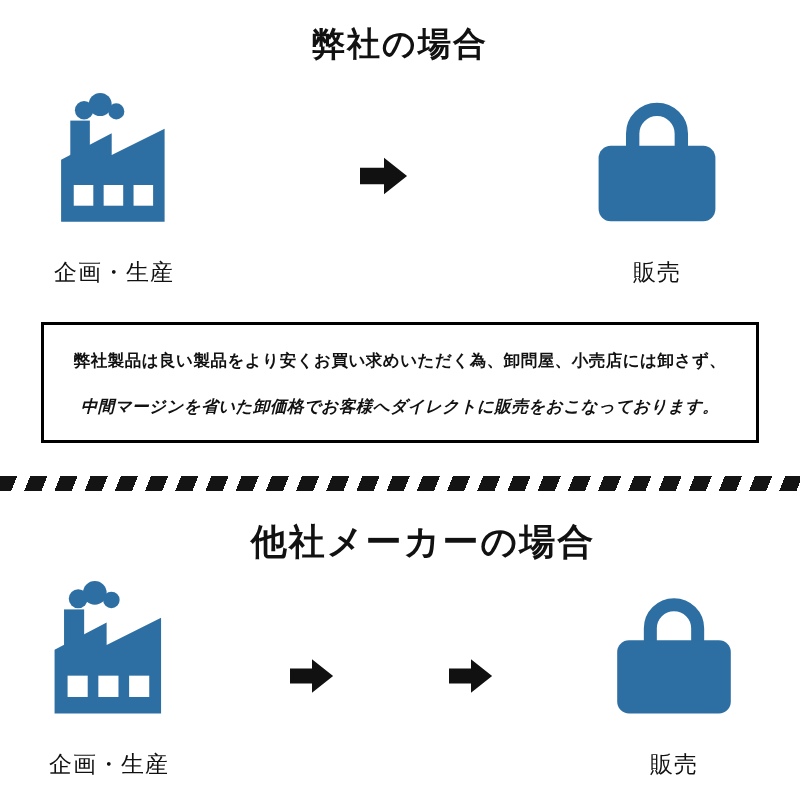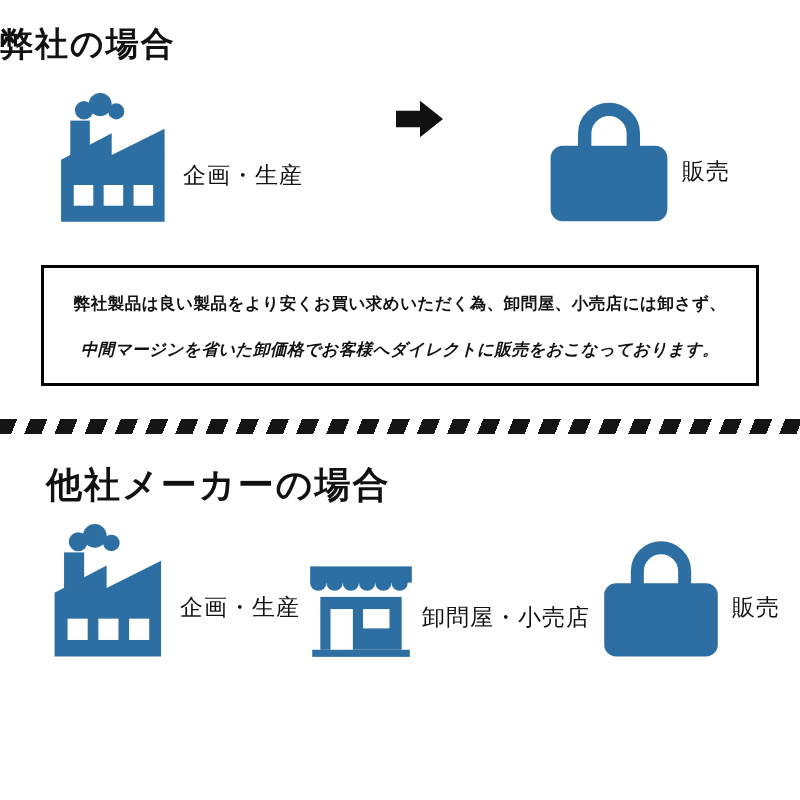--- a/index.html
+++ b/index.html
@@ -6,39 +6,40 @@
   html, body {
     width: 800px; height: 800px;
     background: #ffffff;
     font-family: "Liberation Sans", sans-serif;
     color: #111111;
     overflow: hidden;
   }
   .page { width: 800px; height: 800px; padding-top: 22px; }
 
   .section-title {
+    text-align: center;
     font-weight: 700;
     font-size: 33px;
     letter-spacing: 2px;
     color: #111;
   }
   .section-title.big { font-size: 36px; margin-left: 46px; }
 
   
   .flow-row {
     display: flex;
     align-items: flex-end;
     justify-content: space-between;
   }
   .flow-row.top { padding: 18px 70px 0 45px; }
   .flow-row.bottom { padding: 14px 55px 0 38px; }
 
   .step {
     display: flex;
-    flex-direction: row;
+    flex-direction: column;
     align-items: center;
   }
   .step-label {
     margin-top: 26px;
     font-size: 23px;
     font-weight: 400;
     letter-spacing: 1px;
     color: #111;
     white-space: nowrap;
   }
@@ -153,40 +154,20 @@
             <rect x="77" y="80" width="17" height="18"></rect>
           </g>
         </svg>
         <div class="step-label">企画・生産</div>
       </div>
 
       <svg class="arrow" viewBox="0 0 100 100" width="52" height="44" aria-hidden="true">
         <polygon class="arrow-fill" points="0,33 50,33 50,12 98,50 50,88 50,67 0,67"></polygon>
       </svg>
 
-      <div class="step">
-        <svg viewBox="0 0 120 120" width="122" height="122" aria-hidden="true">
-          <g class="icon-blue">
-            <rect x="10" y="22" width="100" height="16"></rect>
-            <circle cx="18" cy="38" r="8"></circle>
-            <circle cx="34" cy="38" r="8"></circle>
-            <circle cx="50" cy="38" r="8"></circle>
-            <circle cx="66" cy="38" r="8"></circle>
-            <circle cx="82" cy="38" r="8"></circle>
-            <circle cx="98" cy="38" r="8"></circle>
-            <rect x="20" y="52" width="80" height="52"></rect>
-            <rect x="12" y="104" width="96" height="7"></rect>
-          </g>
-          <g class="icon-white">
-            <rect x="30" y="64" width="22" height="40"></rect>
-            <rect x="62" y="64" width="26" height="19"></rect>
-          </g>
-        </svg>
-        <div class="step-label">卸問屋・小売店</div>
-      </div>
 
       <svg class="arrow" viewBox="0 0 100 100" width="52" height="44" aria-hidden="true">
         <polygon class="arrow-fill" points="0,33 50,33 50,12 98,50 50,88 50,67 0,67"></polygon>
       </svg>
 
       <div class="step">
         <svg viewBox="0 0 120 120" width="142" height="142" aria-hidden="true">
           <path d="M40,58 L40,40 A20,20 0 0 1 80,40 L80,58" fill="none" stroke="#2e6fa3" stroke-width="11"></path>
           <rect class="icon-blue" x="12" y="50" width="96" height="62" rx="10"></rect>
         </svg>

